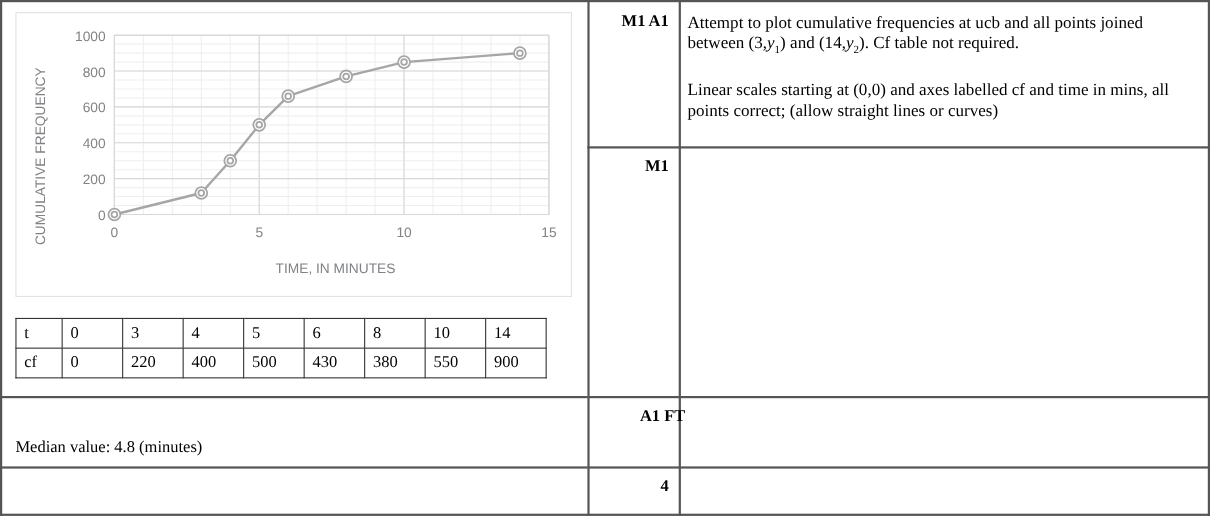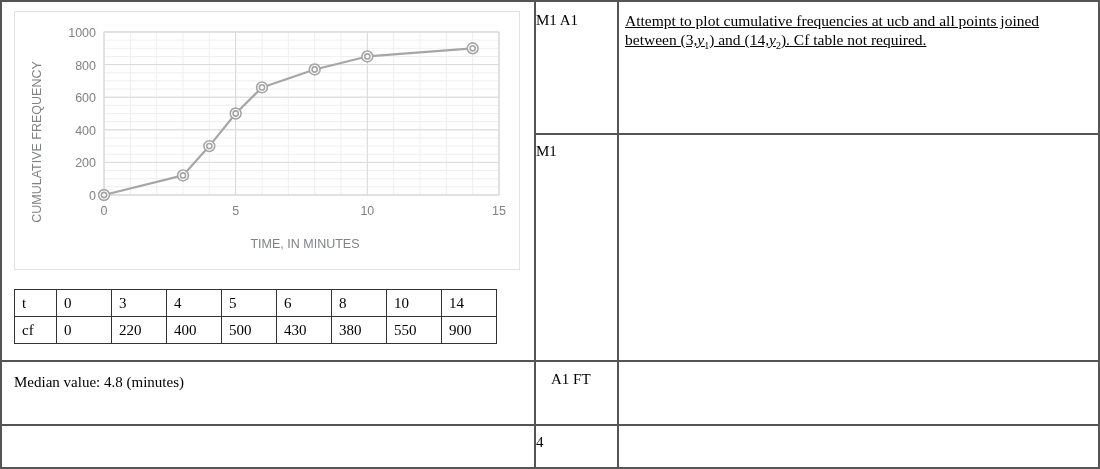--- a/index.html
+++ b/index.html
@@ -67,49 +67,48 @@
     padding: 0 7px;
     text-align: left;
     white-space: nowrap;
     line-height: 25px;
   }
   .data-table td.label-cell { width: 42px; }
   .data-table td.val-cell   { width: 55px; }
 
   .median-row {
     position:absolute; left:0; top:361px; width:534px; height:78px;
-    display:flex; align-items:flex-start;
+    display:flex; align-items:center;
   }
   .median-text {
     margin: 11px 0 0 12px;
     font-size: 15px;
   }
 
   .blank-row {
     position:absolute; left:0; top:425px; width:534px; height:42px;
   }
 
   
   .mark-cell {
     position:absolute; left:536px; width:79px;
-    padding-right:7px;
-    font-weight:normal; font-size:15px;
+    text-align:right; padding-right:7px;
+    font-weight:bold; font-size:15px;
     font-family: "Liberation Serif", "DejaVu Serif", serif;
   }
   .mark-r1 { top:12px; }
   .mark-r2 { top:143px; }
   .mark-r3 { top:371px;margin-left:15px; }
   .mark-r4 { top:434px; }
 
   
   .note-cell {
     position:absolute; left:625px; right:8px;
     font-size:15.5px; line-height:19px;
     font-family: "Liberation Serif", "DejaVu Serif", serif;
-    text-decoration: underline;
   }
   .note-r1 { top:11px; }
   .note-r2 { top:142px; }
   .note-r3 { top:370px; }
   .note-para { margin:0; }
   .note-para + .note-para { margin-top:17px; }
   .it { font-style: italic; }
   sub { font-size:10px; }
 
   .plot-label {
@@ -285,17 +284,18 @@
     <div class="blank-row"></div>
   </div>
 
   <div class="mark-cell mark-r1">M1 A1</div>
   <div class="mark-cell mark-r2">M1</div>
   <div class="mark-cell mark-r3">A1 FT</div>
   <div class="mark-cell mark-r4">4</div>
 
   <div class="note-cell note-r1">
     <p class="note-para"><span>Attempt to plot cumulative frequencies at ucb and all points joined between (3,</span><span class="it">y</span><sub>1</sub><span>) and (14,</span><span class="it">y</span><sub>2</sub><span>). Cf table not required.</span></p>
+    <p class="note-para">Linear scales starting at (0,0) and axes labelled cf and time in mins, all points correct; (allow straight lines or curves)</p>
   </div>
 
 
 
 </div>
 
 </body></html>

